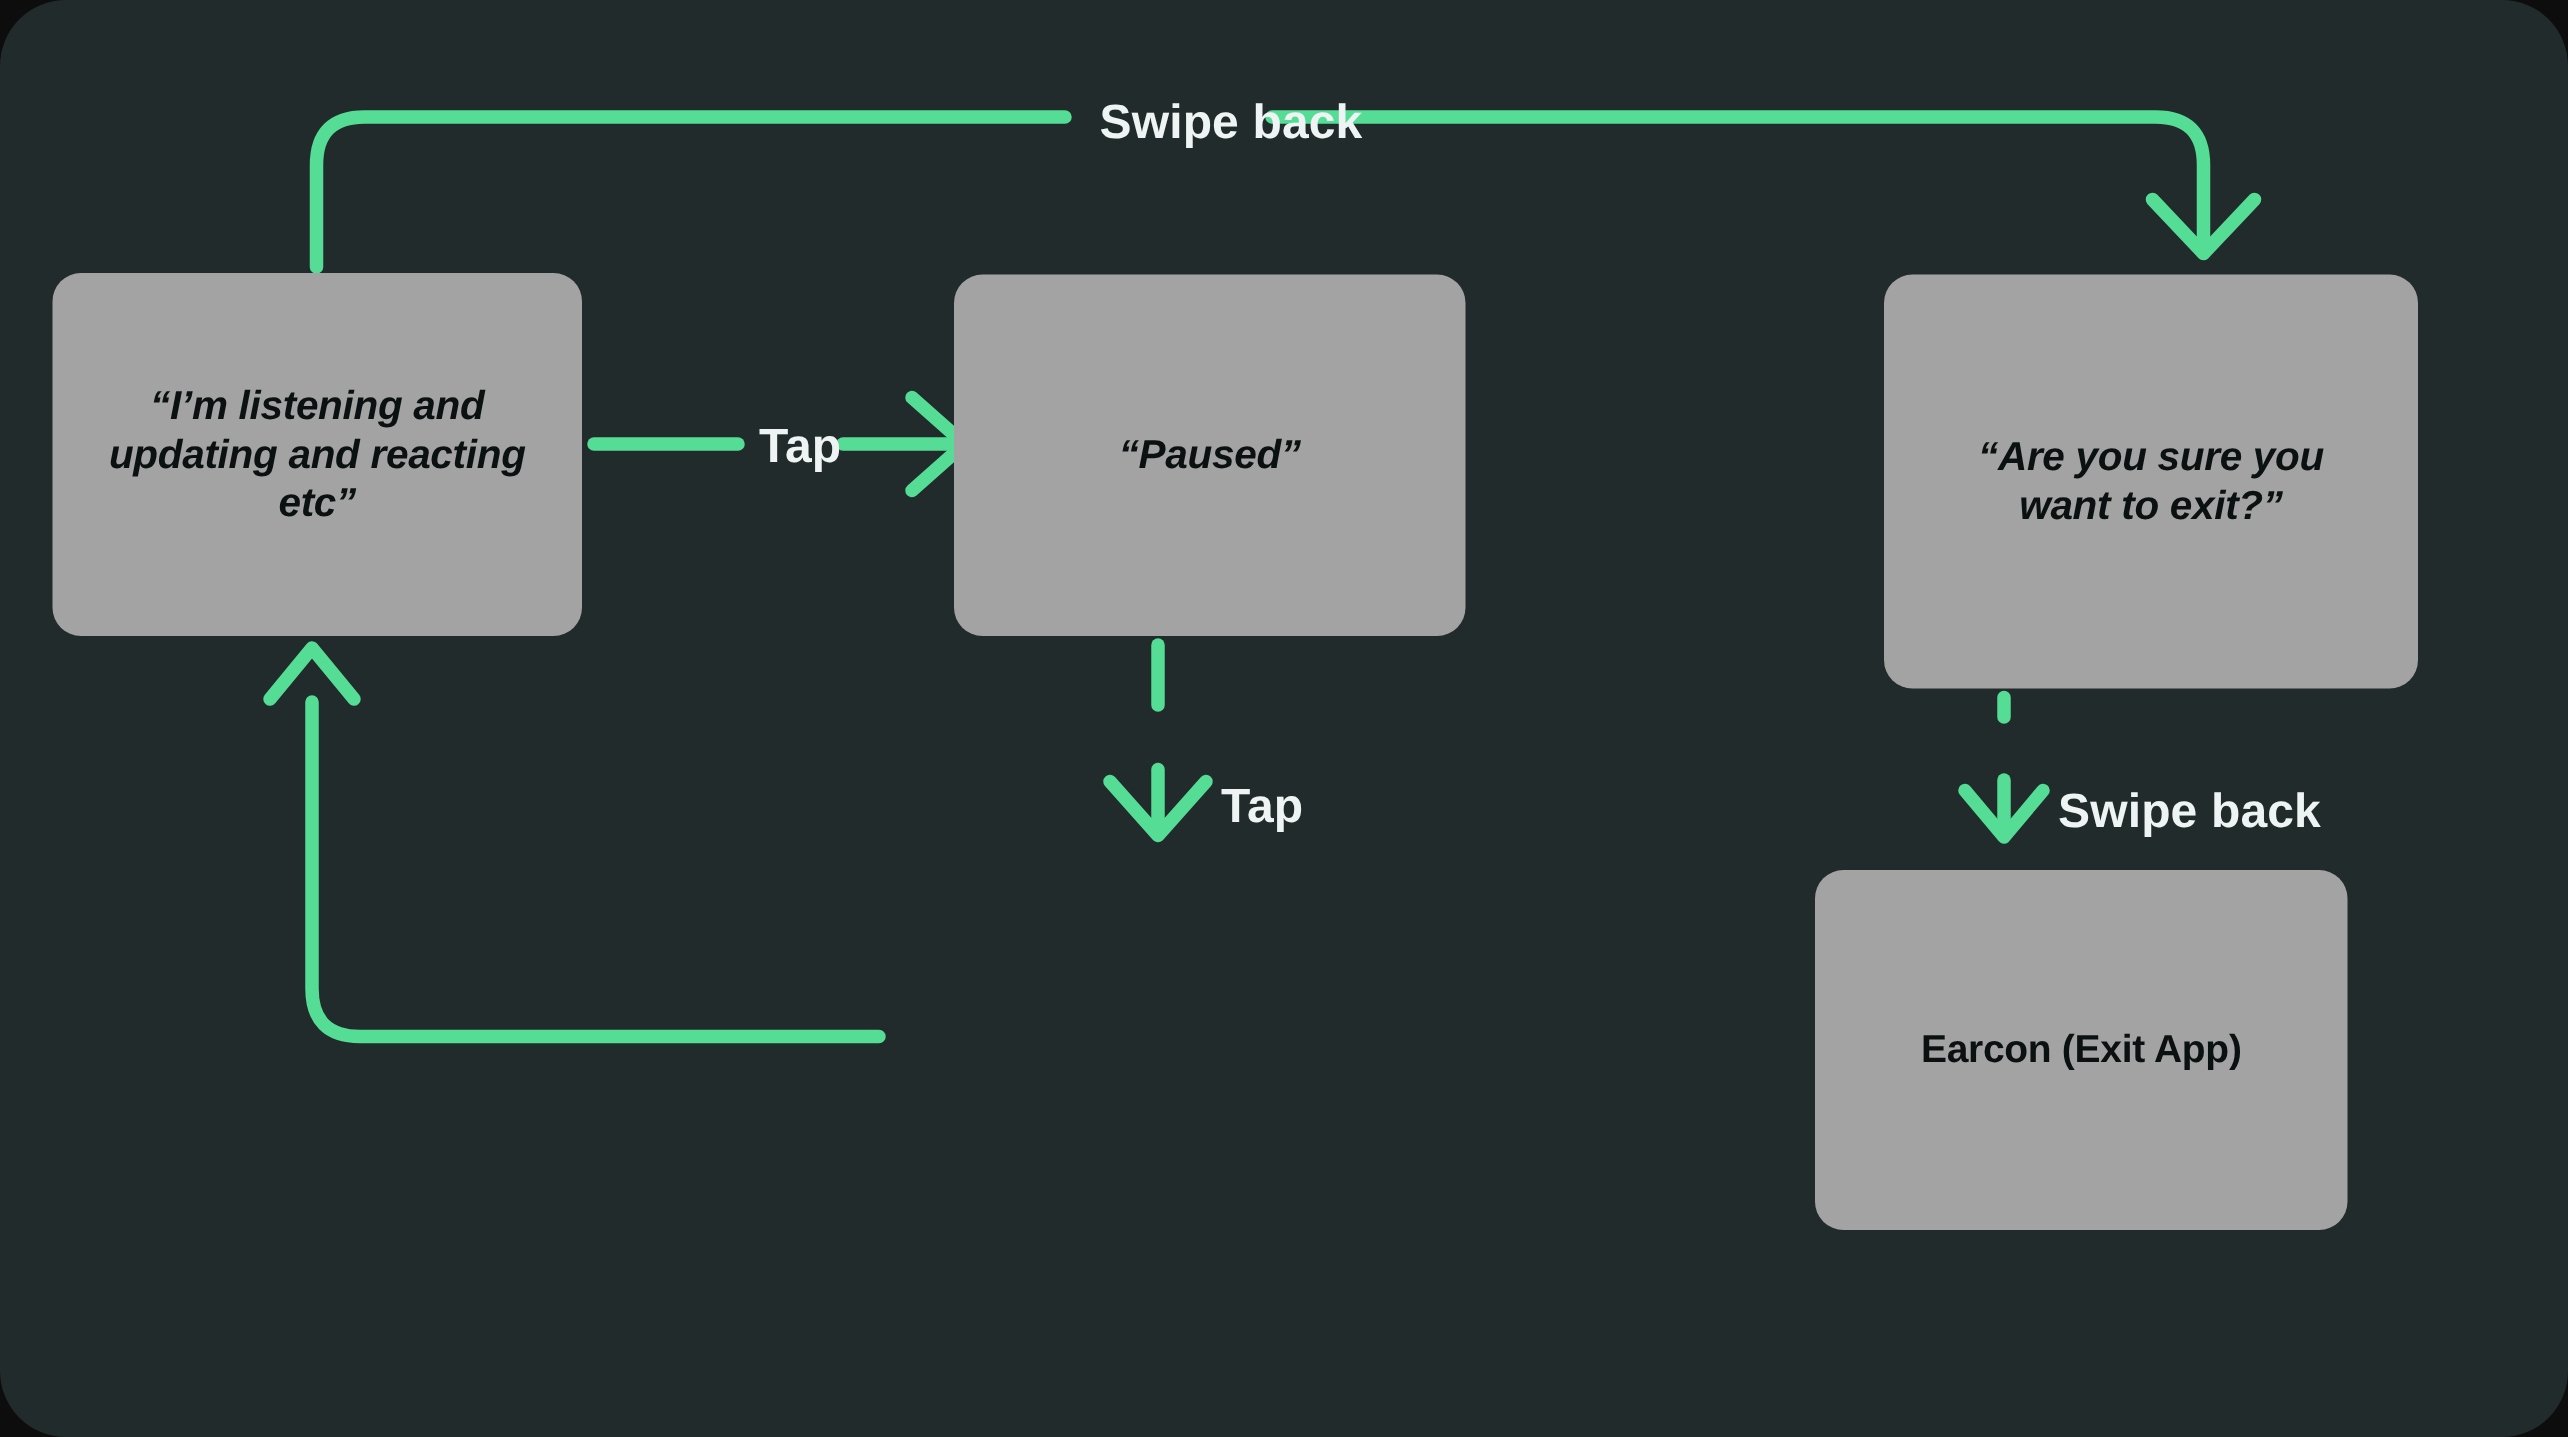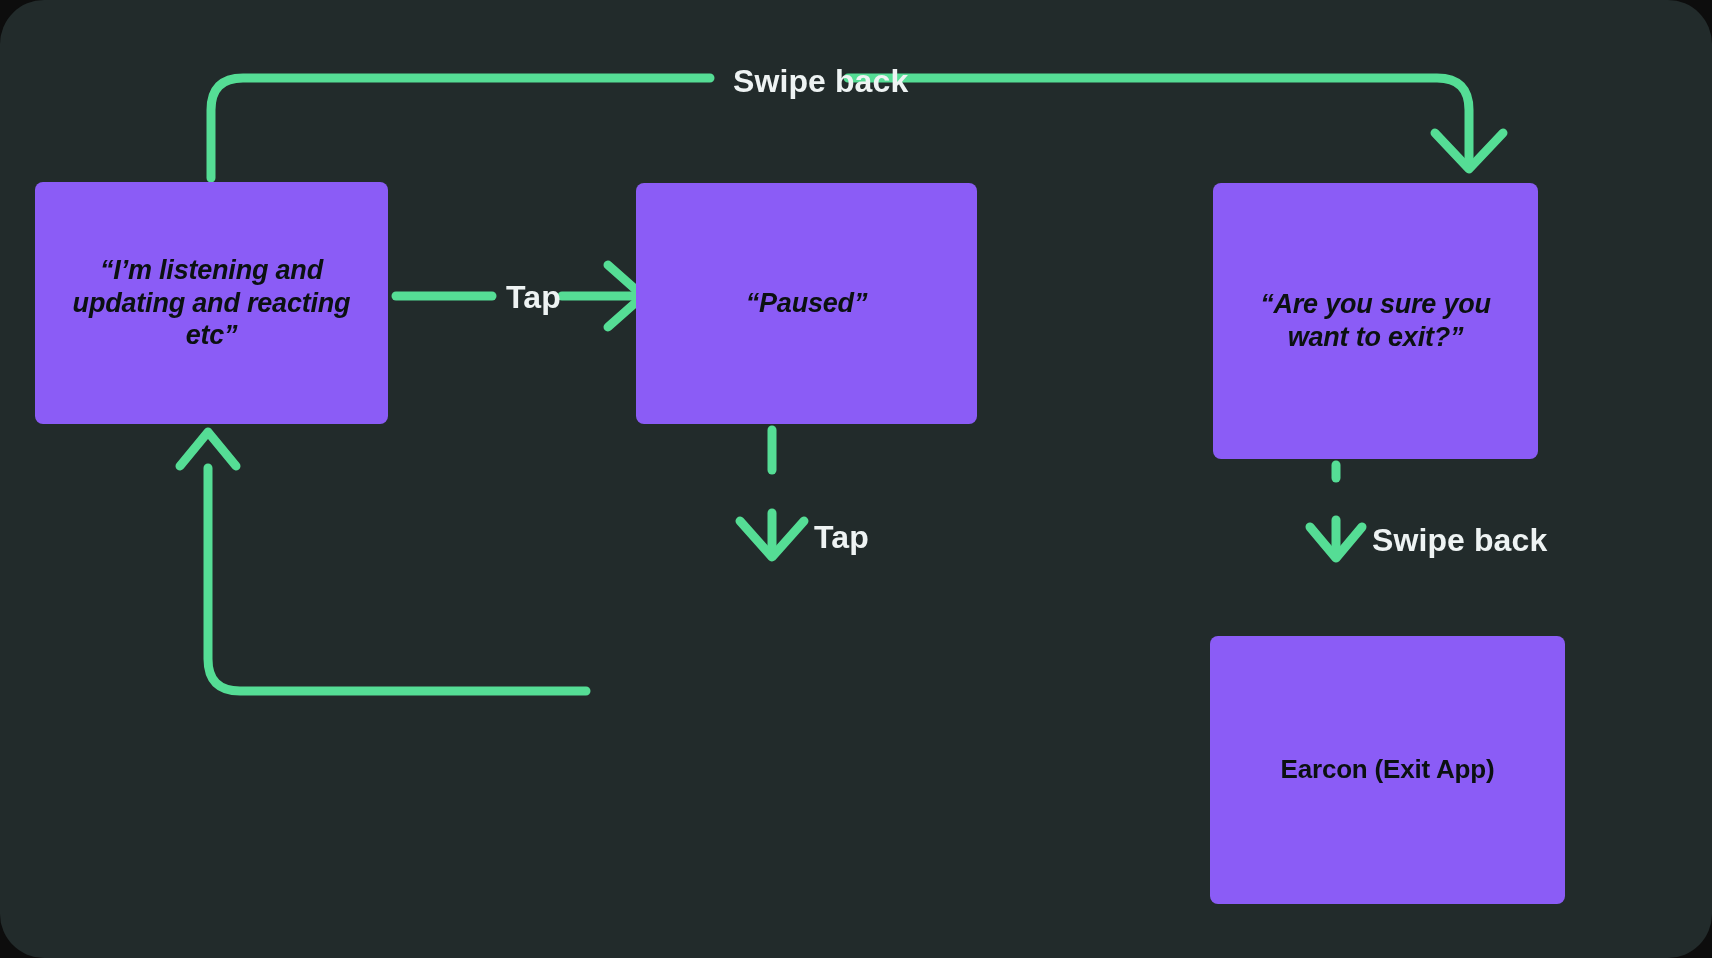--- a/index.html
+++ b/index.html
@@ -27,22 +27,22 @@
     position: absolute;
     left: 0;
     top: 0;
     width: 1712px;
     height: 958px;
     pointer-events: none;
   }
 
   .node {
     position: absolute;
-    background: #8b5cf6;
-    border-radius: 8px;
+    background: #a3a3a3;
+    border-radius: 19px;
     display: flex;
     align-items: center;
     justify-content: center;
     box-sizing: border-box;
     padding: 0 26px;
   }
   .node-label {
     color: #0b1111;
     font-style: italic;
     font-weight: bold;
@@ -53,22 +53,22 @@
     white-space: pre-line;
   }
   .node-label.upright {
     font-style: normal;
     font-size: 26px;
   }
 
   
   #node-listening { left: 35px;   top: 182px; width: 353px; height: 242px; }
   #node-paused    { left: 636px;  top: 183px; width: 341px; height: 241px; }
-  #node-confirm   { left: 1213px; top: 183px; width: 325px; height: 276px; }
-  #node-back      { left: 1210px; top: 636px; width: 355px; height: 268px; }
+  #node-confirm   { left: 1256px; top: 183px; width: 356px; height: 276px; }
+  #node-back      { left: 1210px; top: 580px; width: 355px; height: 240px; }
   #node-imback    { left: 650px;  top: 607px; width: 349px; height: 269px; }
 
   .edge-label {
     position: absolute;
     color: #eef3f3;
     font-weight: bold;
     font-size: 32px;
     letter-spacing: 0.1px;
     white-space: nowrap;
   }

